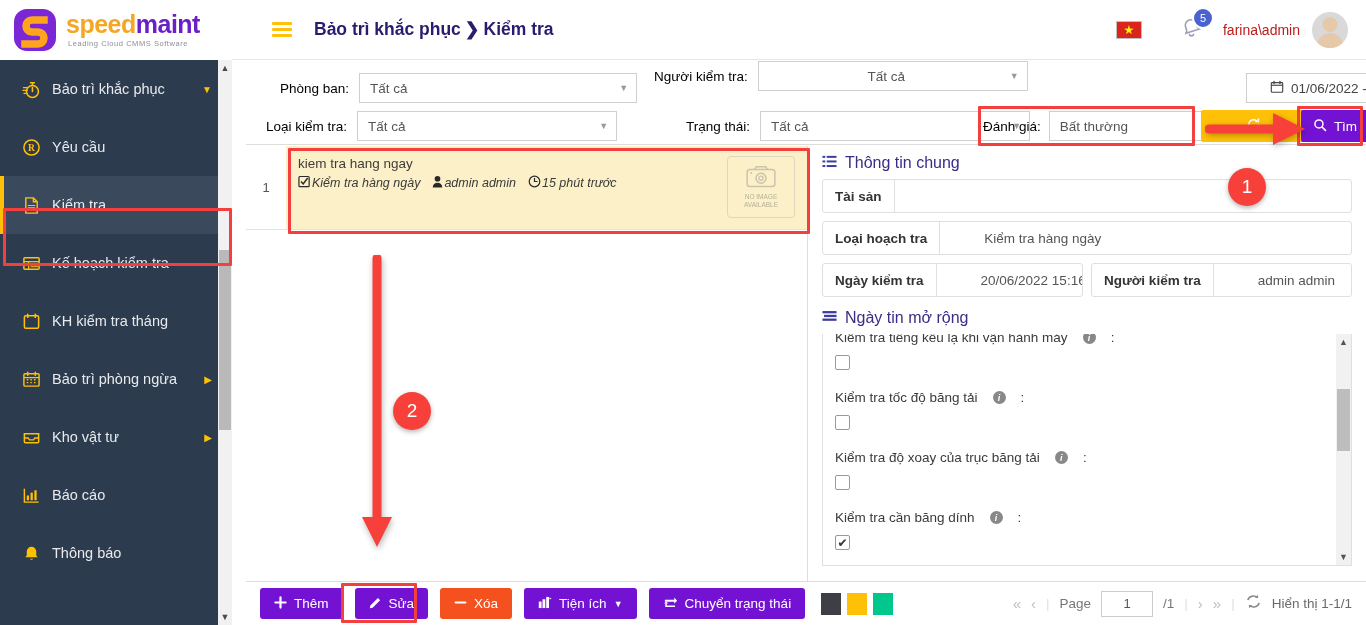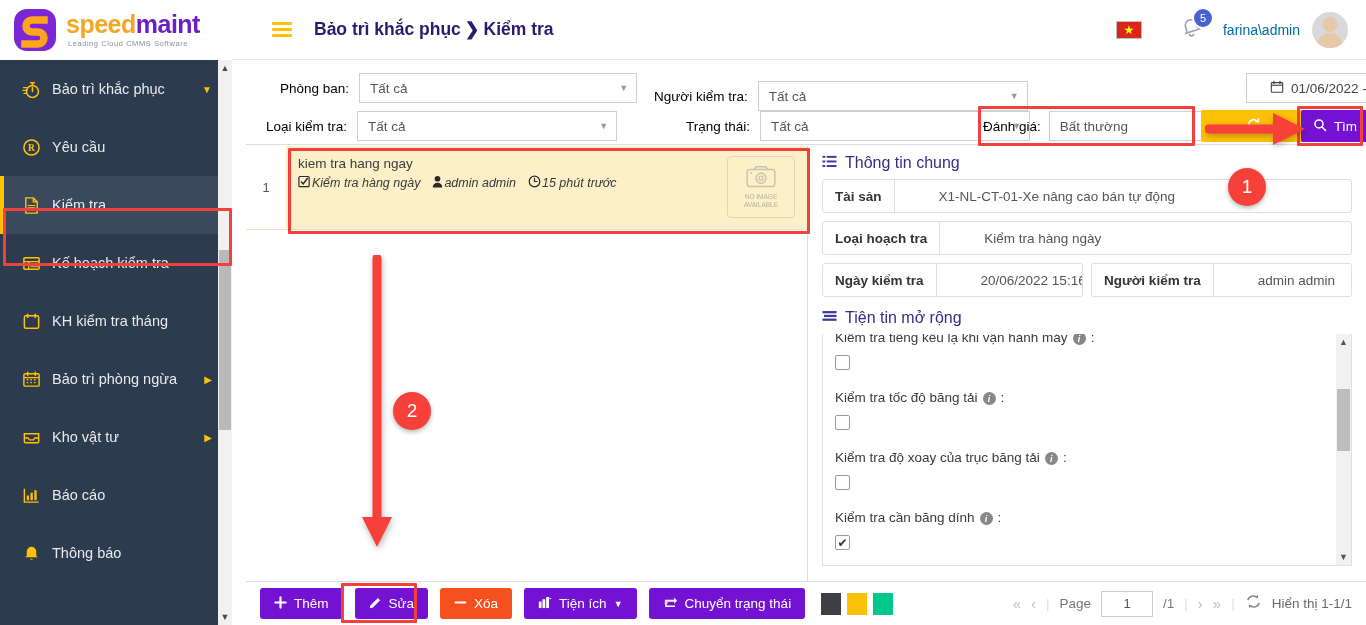--- a/index.html
+++ b/index.html
@@ -88,21 +88,21 @@
     line-height: 1;
   }
   .bell-wrap { position: relative; margin-right: 20px; cursor: pointer; }
   .bell-ic { font-size: 21px; color: #8c92a6; display: block; }
   .bell-badge {
     position: absolute; top: -9px; right: -11px; width: 22px; height: 22px;
     background: #4a62d0; color: #fff; border-radius: 50%; font-size: 11px;
     display: flex; align-items: center; justify-content: center;
     border: 2px solid #fff;
   }
-  .username { font-size: 14px; color: #0369a1; margin-right: 12px; }
+  .username { font-size: 14px; color: #b91c1c; margin-right: 12px; }
   .avatar {
     width: 36px; height: 36px; border-radius: 50%; background: #d9d9d9;
     position: relative; overflow: hidden;
   }
   .avatar::before {
     content: ""; position: absolute; left: 50%; top: 5px;
     transform: translateX(-50%); width: 15px; height: 15px;
     border-radius: 50%; background: #e6c9a8;
   }
   .avatar::after {
@@ -198,22 +198,22 @@
   .fieldbox .v {
     display: flex; align-items: center; padding: 0 12px; font-size: 13.5px;
     color: #555; flex: 1; white-space: nowrap; overflow: hidden;
   }
   .checklist {
     position: relative; margin: 0 14px; border: 1px solid #e0e0e0;
     border-top: none; height: 232px; overflow: hidden;
   }
   .cl-inner { padding: 0 12px; }
   .cl-label {
-    font-size: 13.5px; color: #3a3a3a; display: flex; align-items: flex-end;
-    gap: 5px; padding-top: 8px;
+    font-size: 13.5px; color: #3a3a3a; display: flex; align-items: center;
+    gap: 15px; padding-top: 8px;
   }
   .cl-label .info {
     display: inline-flex; align-items: center; justify-content: center;
     width: 13px; height: 13px; border-radius: 50%; background: #888;
     color: #fff; font-size: 9px; font-weight: bold; font-style: italic;
   }
   .cbx {
     width: 15px; height: 15px; border: 1px solid #999; border-radius: 2px;
     margin: 10px 0 12px 0; display: flex; align-items: center;
     justify-content: center; font-size: 12px; color: #333; cursor: pointer;
@@ -439,21 +439,21 @@
   <div class="filters">
 
     <div class="frow" style="left:34px; top:12px;">
       <span class="flabel">Phòng ban:</span>
       <div class="fsel" style="width:278px; margin-left:10px;">
         <span class="val">Tất cả</span>
         <span class="dn">▼</span>
       </div>
     </div>
 
-    <div class="frow" style="left:408px; top:20px;">
+    <div class="frow" style="left:408px; top:0;text-align:center;">
       <span class="flabel">Người kiểm tra:</span>
       <div class="fsel" style="width:270px; margin-left:10px;">
         <span class="val">Tất cả</span>
         <span class="dn">▼</span>
       </div>
     </div>
 
     <div class="dateinput" style="position:absolute; left:1000px; top:12px; width:216px;">
       <span>
         <svg width="14" height="14" viewBox="0 0 16 16">
@@ -574,21 +574,20 @@
           <rect x="5" y="6.9" width="10.5" height="2.1" fill="#3b3ba0"></rect>
           <rect x="5" y="11.8" width="10.5" height="2.1" fill="#3b3ba0"></rect>
         </svg>
       </span>
       <span>Thông tin chung</span>
     </div>
 
     <div class="frow2">
       <div class="fieldbox">
         <div class="k">Tài sản</div>
-        <div class="v">X1-NL-CT-01-Xe nâng cao bán tự động</div>
       </div>
     </div>
 
     <div class="frow2">
       <div class="fieldbox">
         <div class="k">Loại hoạch tra</div>
         <div class="v">Kiểm tra hàng ngày</div>
       </div>
     </div>
 
@@ -604,21 +603,21 @@
     </div>
 
     <div class="sect-head" style="padding-top:4px;">
       <span class="sh-ic">
         <svg width="15" height="15" viewBox="0 0 16 16">
           <rect x="0.5" y="2.2" width="15" height="2.4" fill="#3b3ba0"></rect>
           <rect x="2.2" y="6.2" width="13.3" height="2.4" fill="#3b3ba0"></rect>
           <rect x="0.5" y="10.2" width="15" height="2.4" fill="#3b3ba0"></rect>
         </svg>
       </span>
-      <span>Tiện tin mở rộng</span>
+      <span>Ngày tin mở rộng</span>
     </div>
 
     <div class="checklist">
       <div class="cl-inner" style="margin-top:-12px;">
 
         <div class="cl-label">
           <span>Kiểm tra tiếng kêu lạ khi vận hành máy</span>
           <span class="info">i</span>
           <span>:</span>
         </div>

